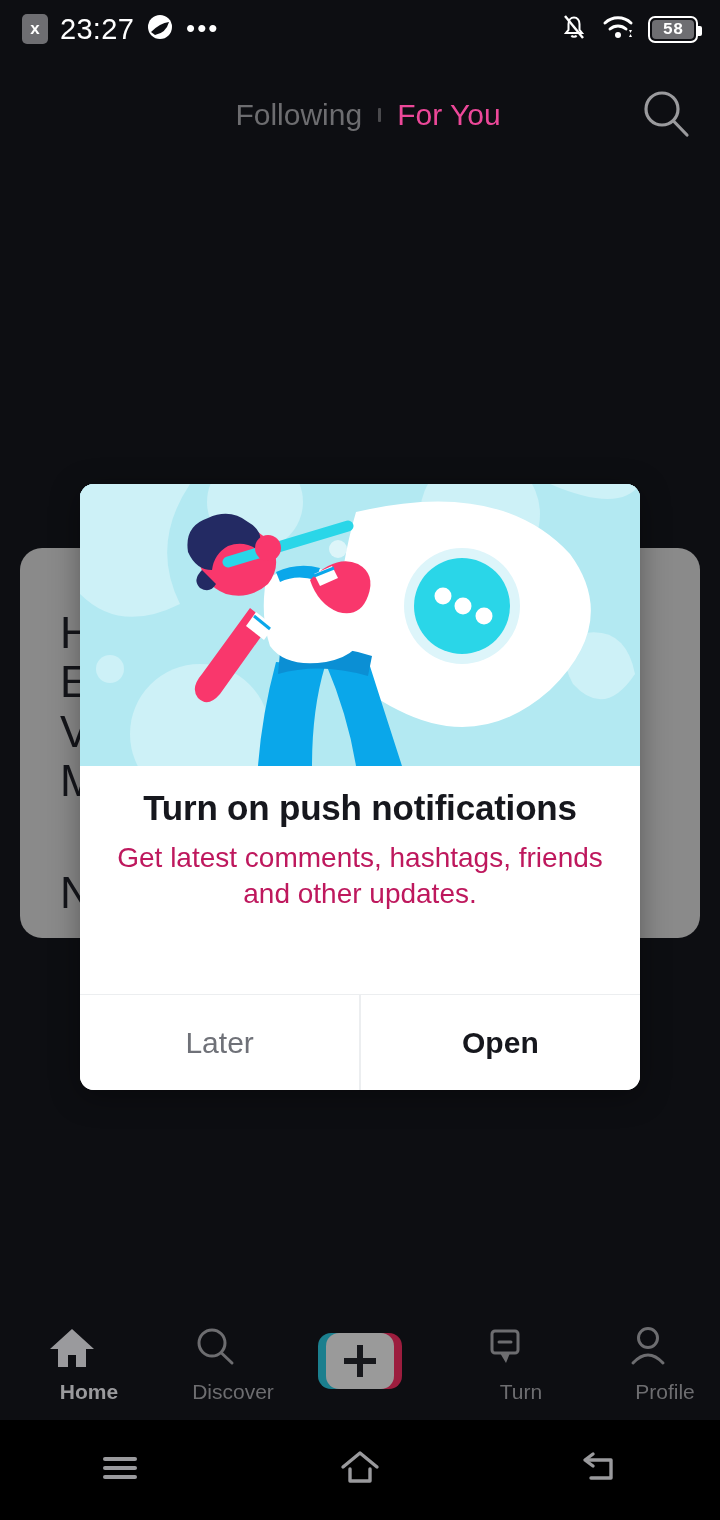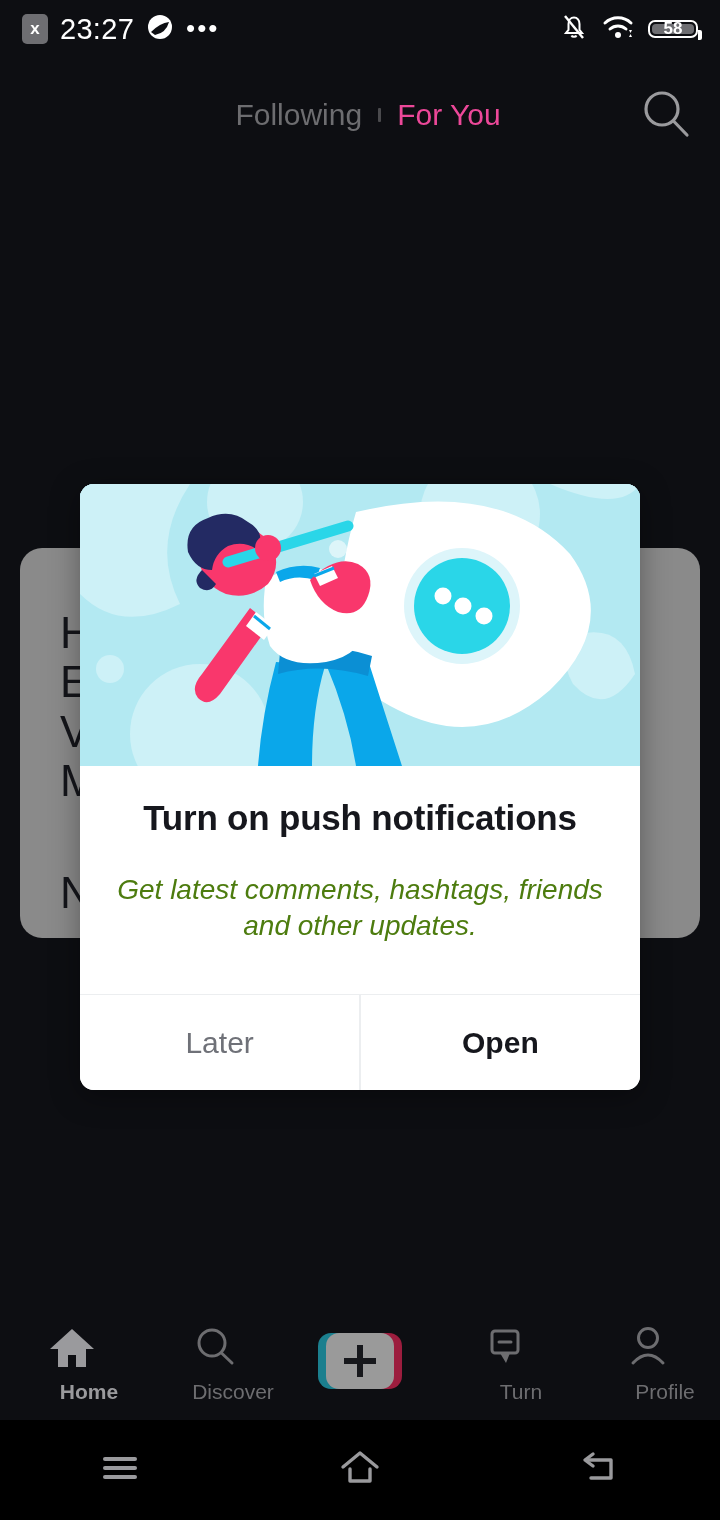--- a/index.html
+++ b/index.html
@@ -35,23 +35,23 @@
   }
   .sb-time {
     color:#fff; font-size:29px; font-weight:500;
     letter-spacing:0.3px; line-height:1;
   }
   .sb-dots {
     color:#fff; font-size:26px; line-height:0.6;
     letter-spacing:2px;
   }
   .batt {
-    width:50px; height:18px; border:2.5px solid #fff;
+    width:50px; height:27px; border:2.5px solid #fff;
     border-radius:7px; position:relative;
-    display:flex; align-items:center; justify-content:center;
+    display:flex; align-items:center; justify-content:center;font-family:Liberation Mono, monospace;
   }
   .batt::after {
     content:""; position:absolute; right:-6px; top:8px;
     width:4px; height:10px; background:#fff; border-radius:0 2px 2px 0;
   }
   .batt-fill {
     position:absolute; left:2px; top:2px; bottom:2px; right:2px;
     background:#6e6e72; border-radius:4px;
   }
   .batt-num {
@@ -107,28 +107,28 @@
     background:#fff; border-radius:14px;
     overflow:hidden; z-index:10;
     box-shadow:0 6px 30px rgba(0,0,0,0.35);
   }
   #illustration {
     position:relative; width:560px; height:282px;
     background:#b3e9f2; overflow:hidden;
   }
   #illustration svg { display:block; width:560px; height:282px; }
 
-  .dlg-body { padding:32px 30px 0; text-align:center; }
+  .dlg-body { padding:22px 30px 0; text-align:center; }
   #dlg-title {
     font-size:35px; font-weight:bold; color:#16171d;
     letter-spacing:-0.2px;
   }
   #dlg-desc {
-    margin-top:34px;
-    font-size:28px; color:#4d7c0f; line-height:1.3;font-style:italic;
+    margin-top:12px;
+    font-size:28px; color:#be185d; line-height:1.3;
   }
   #dlg-actions {
     position:absolute; left:0; bottom:0;
     width:560px; height:96px;
     border-top:1.5px solid #eceef0;
     display:flex;
   }
   .dlg-btn {
     flex:1; display:flex; align-items:center; justify-content:center;
     font-size:30px; background:#fff; border:none; cursor:pointer;

